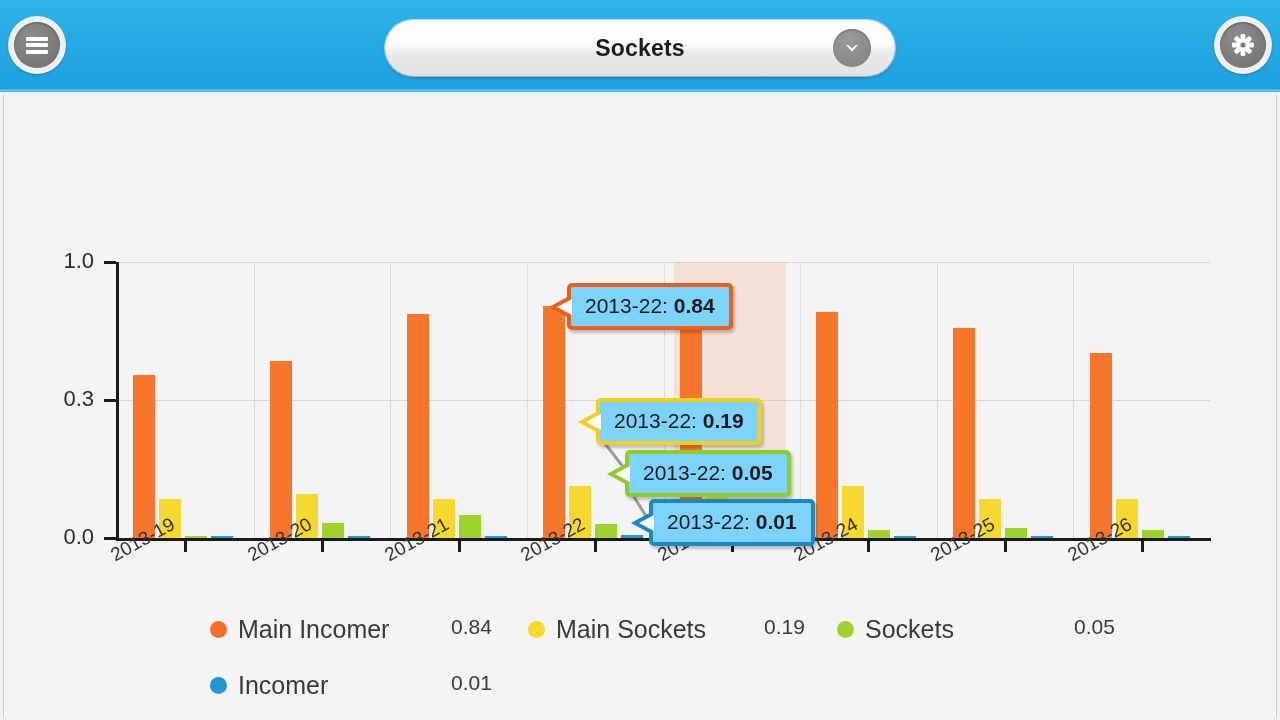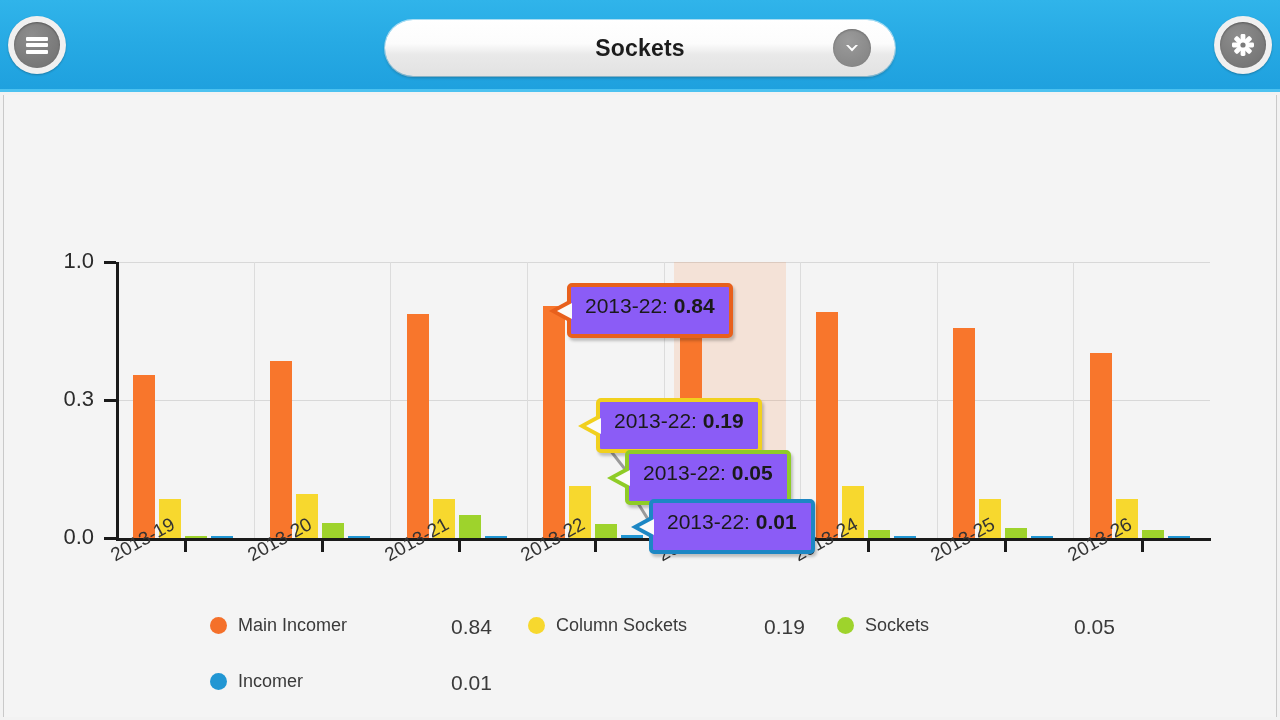--- a/index.html
+++ b/index.html
@@ -86,39 +86,39 @@
     position:absolute;top:452px;font-size:19px;color:#333;white-space:nowrap;
     transform:rotate(-29deg);transform-origin:left top;
   }
   .bar{position:absolute;bottom:0;}
   .highlight-col{
     position:absolute;top:0;height:276px;background:rgba(248,118,44,.14);
   }
 
   
   .tip{
-    position:absolute;background:#8b5cf6;border-style:solid;border-width:4px;
+    position:absolute;background:#7dd3fc;border-style:solid;border-width:4px;
     border-radius:5px;
     font-size:21px;color:#1a1a1a;white-space:nowrap;
-    padding:7px 14px 16px 14px;
+    padding:7px 14px 8px 14px;
     box-shadow:2px 3px 3px rgba(0,0,0,.22);
     box-sizing:border-box;
   }
   .tip b{font-weight:bold;}
   .tip .arrow-l, .tip .arrow-l2{
     position:absolute;left:-22px;top:50%;margin-top:-12px;
     width:0;height:0;border-top:12px solid transparent;border-bottom:12px solid transparent;
   }
   .connector{position:absolute;background:#9a9a9a;transform-origin:left center;height:3px;}
 
   
   .legend{position:absolute;left:0;top:460px;width:1274px;height:162px;}
   .lg-item{position:absolute;display:flex;align-items:center;}
   .lg-dot{width:17px;height:17px;border-radius:50%;margin-right:11px;flex:0 0 auto;}
-  .lg-name{font-size:18px;color:#3a3a3a;}
+  .lg-name{font-size:25px;color:#3a3a3a;}
   .lg-val{position:absolute;font-size:21px;color:#3a3a3a;}
 </style>
 </head>
 <body>
 
 <div id="app">
 
   <div class="header">
 
     <div class="round-btn" id="menu-btn">
@@ -248,21 +248,21 @@
 
     <div class="legend">
       <div id="legend-layer">
           <div class="lg-item" style="left: 206px; top: 60px;">
             <span class="lg-dot" style="background: rgb(244, 112, 42);"></span>
             <span class="lg-name">Main Incomer</span>
           </div>
           <span class="lg-val" style="left: 447px; top: 60px;">0.84</span>
           <div class="lg-item" style="left: 524px; top: 60px;">
             <span class="lg-dot" style="background: rgb(247, 216, 46);"></span>
-            <span class="lg-name">Column Sockets</span>
+            <span class="lg-name">Main Sockets</span>
           </div>
           <span class="lg-val" style="left: 760px; top: 60px;">0.19</span>
           <div class="lg-item" style="left: 833px; top: 60px;">
             <span class="lg-dot" style="background: rgb(158, 211, 44);"></span>
             <span class="lg-name">Sockets</span>
           </div>
           <span class="lg-val" style="left: 1070px; top: 60px;">0.05</span>
           <div class="lg-item" style="left: 206px; top: 116px;">
             <span class="lg-dot" style="background: rgb(33, 150, 211);"></span>
             <span class="lg-name">Incomer</span>

